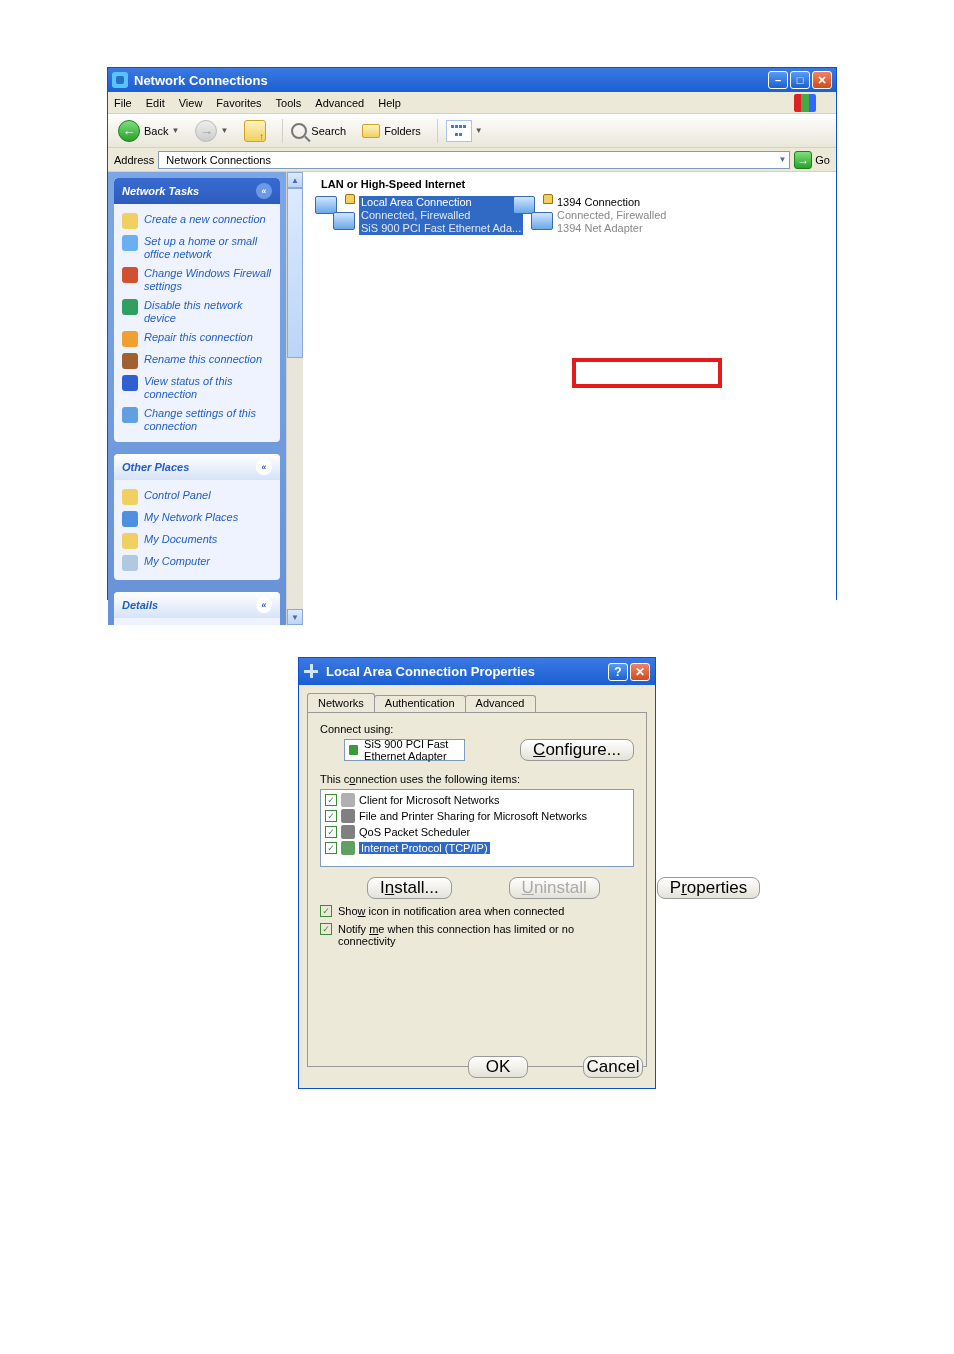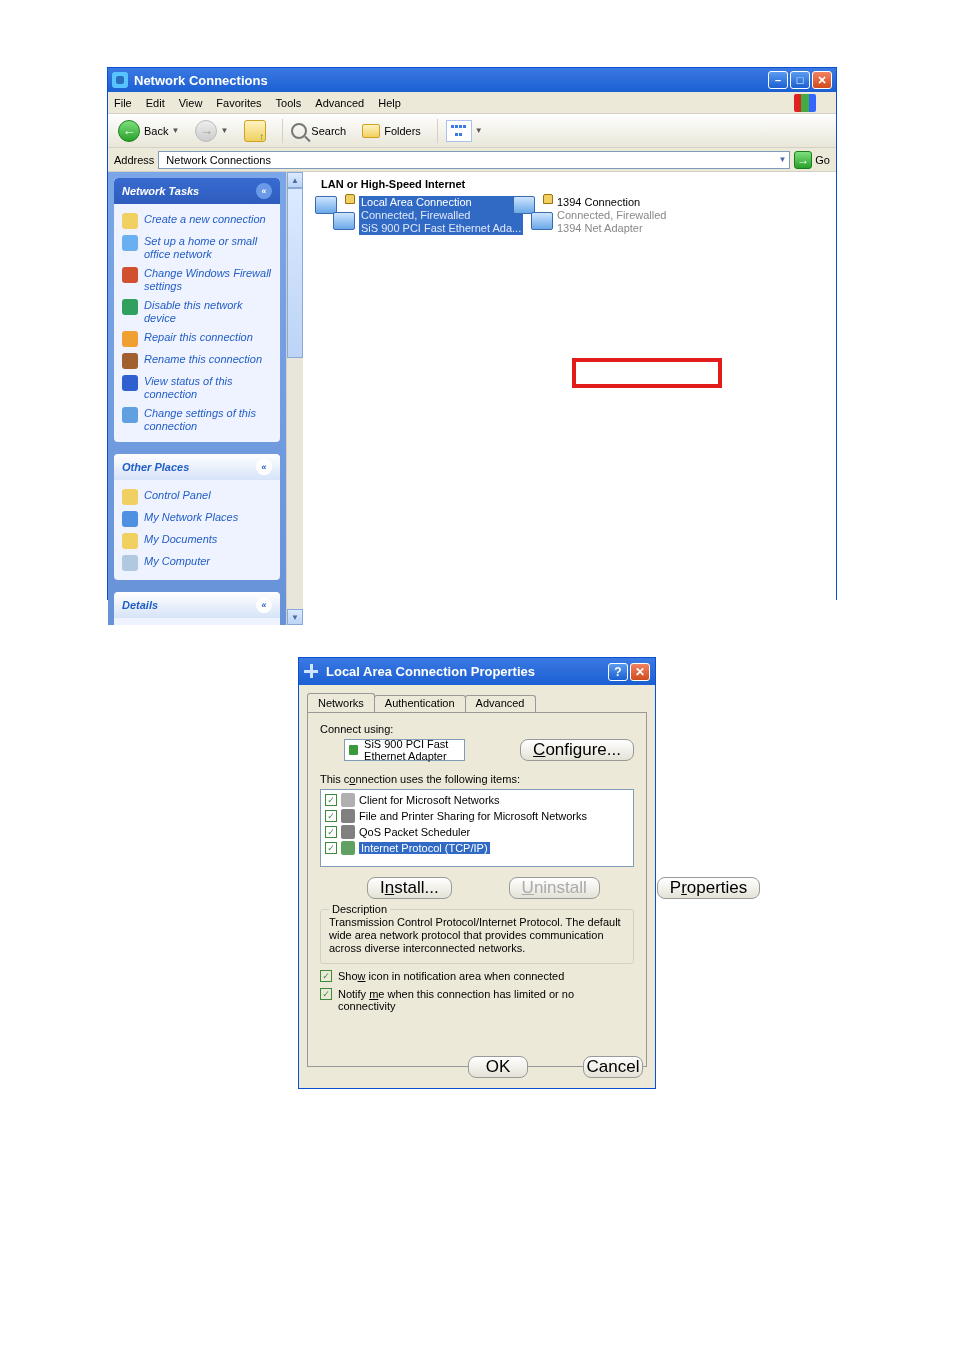--- a/index.html
+++ b/index.html
@@ -390,24 +390,20 @@
           <span class="lbl">Internet Protocol (TCP/IP)</span>
         </div>
     </div>
 
     <div class="btnrow3">
       <span class="btn">I<span class="u">n</span>stall...</span>
       <span class="btn disabled"><span class="u">U</span>ninstall</span>
       <span class="btn">P<span class="u">r</span>operties</span>
     </div>
 
-    <div class="group">
-      <span class="gl">Description</span>
-      <div style="line-height:13px">Transmission Control Protocol/Internet Protocol. The default wide area network protocol that provides communication across diverse interconnected networks.</div>
-    </div>
 
     <div class="chkline">
       <span class="cb">✓</span>
       <span>Sho<span class="u">w</span> icon in notification area when connected</span>
     </div>
     <div class="chkline">
       <span class="cb">✓</span>
       <span>Notify <span class="u">m</span>e when this connection has limited or no connectivity</span>
     </div>
   </div>

